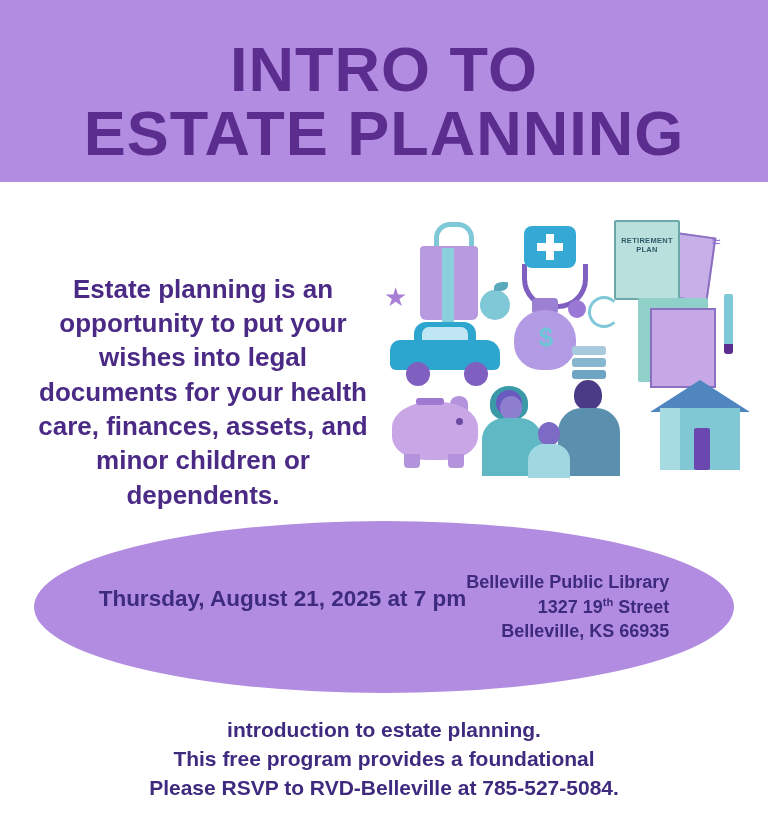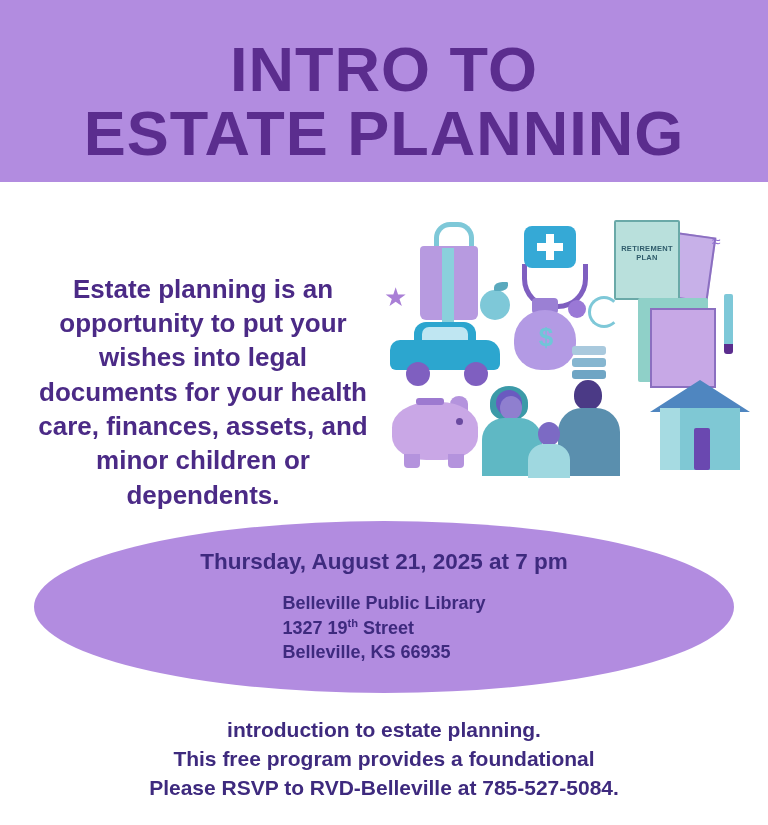--- a/index.html
+++ b/index.html
@@ -76,25 +76,24 @@
     display: flex;
     align-items: center;
     justify-content: center;
   }
   .oval {
     width: 700px;
     height: 172px;
     background: #b28ce0;
     border-radius: 50% / 50%;
     display: flex;
-    flex-direction: column;
     align-items: center;
     justify-content: center;
     color: #3e2a7e;
-    text-align: left;
+    text-align: right;
   }
   .oval .date {
     font-weight: bold;
     font-size: 22.5px;
     margin-bottom: 16px;
   }
   .oval .venue {
     font-weight: bold;
     font-size: 18px;
     line-height: 1.36;
@@ -175,21 +174,21 @@
   .ret-book {
     left: 242px; top: 8px; width: 62px; height: 76px;
     background: #b9e0dc; border: 2px solid #6aa9a8; border-radius: 2px;
   }
   .ret-book2 {
     left: 292px; top: 22px; width: 44px; height: 62px;
     background: #c7b0e8; border: 2px solid #8b6fc0;
     transform: rotate(8deg);
   }
   .ret-label {
-    left: 248px; top: 32px; width: 54px;
+    left: 248px; top: 24px; width: 54px;
     color: #2f5c6b; font-size: 7.5px; font-weight: bold;
     text-align: center; line-height: 1.25; letter-spacing: .3px;
   }
   .squiggle {
     left: 340px; top: 22px; width: 14px; height: 40px;
     color: #8f6fd0; font-size: 16px; line-height: 1;
   }
 
   
   .car-body {

